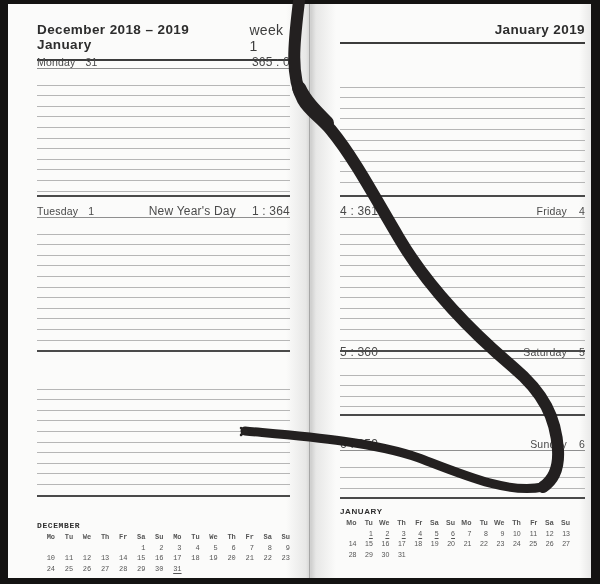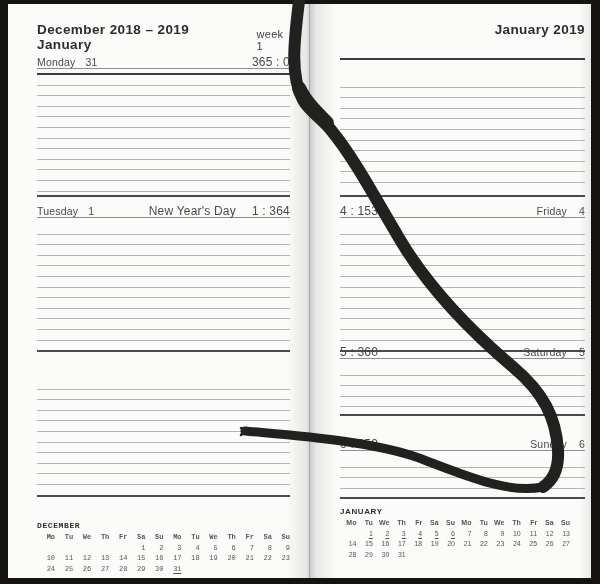--- a/index.html
+++ b/index.html
@@ -8,25 +8,25 @@
          font-family:"Liberation Sans",sans-serif;}
   .paper{position:absolute;left:8px;top:4px;right:9px;bottom:6px;background:#fbfbfa;}
   .gutter{position:absolute;left:286px;top:4px;width:50px;bottom:6px;
     background:linear-gradient(to right,rgba(110,110,110,0) 0%,rgba(110,110,110,.14) 40%,
       rgba(80,80,80,.26) 50%,rgba(110,110,110,.14) 60%,rgba(110,110,110,0) 100%);}
   .spine{position:absolute;left:309px;top:4px;bottom:6px;width:1px;background:rgba(90,90,90,.38);}
   .right-edge{position:absolute;right:9px;top:4px;bottom:6px;width:12px;
     background:linear-gradient(to right,rgba(0,0,0,0),rgba(0,0,0,.07));}
 
   
-  .hdr{position:absolute;display:flex;align-items:flex-end;border-bottom:2px solid #3c3c3c;padding-bottom:21px;gap:27px;}
+  .hdr{position:absolute;display:flex;align-items:flex-start;border-bottom:2px solid #3c3c3c;padding-bottom:5px;gap:27px;}
   .hdr-left{left:37px;top:22px;width:253px;}
   .hdr-right{left:340px;top:22px;width:245px;justify-content:flex-end;}
   .hdr-title{font-size:13.5px;font-weight:bold;color:#2d2d2d;letter-spacing:.4px;}
-  .hdr-week{margin-left:auto;font-size:11px;color:#3e3e3e;letter-spacing:.3px;}
+  .hdr-week{margin-left:auto;font-size:14px;color:#3e3e3e;letter-spacing:.3px;}
 
   
   .block{position:absolute;border-bottom:2px solid #4a4a4a;}
   .block .title{display:flex;align-items:baseline;border-bottom:1px solid #8f8f8f;
     padding:5px 0 0;font-size:10.5px;color:#4a4a4a;letter-spacing:.2px;height:13px;}
   .block .rules{position:absolute;left:0;right:0;top:25px;bottom:3px;
     background:repeating-linear-gradient(to bottom,transparent 0,transparent 9.6px,#b6b6b6 9.6px,#b6b6b6 10.6px);}
   .dnum{margin-left:10px;}
   .note{margin-left:auto;font-size:12px;color:#4a4a4a;}
   .count{font-size:12px;color:#4a4a4a;}
@@ -150,21 +150,21 @@
     <div class="hdr hdr-right">
       <span class="hdr-title">January 2019</span>
     </div>
 
     <div class="block rblock" style="left:340px;top:52px;width:245px;height:143px;">
       <div class="rules"></div>
     </div>
 
     <div class="block rblock" style="left:340px;top:199px;width:245px;height:151px;">
       <div class="title">
-        <span class="count">4 : 153</span>
+        <span class="count">4 : 361</span>
         <span class="dname">Friday</span>
         <span class="dnum">4</span>
       </div>
       <div class="rules"></div>
     </div>
 
     <div class="block rblock" style="left:340px;top:340px;width:245px;height:74px;">
       <div class="title">
         <span class="count">5 : 360</span>
         <span class="dname">Saturday</span>

